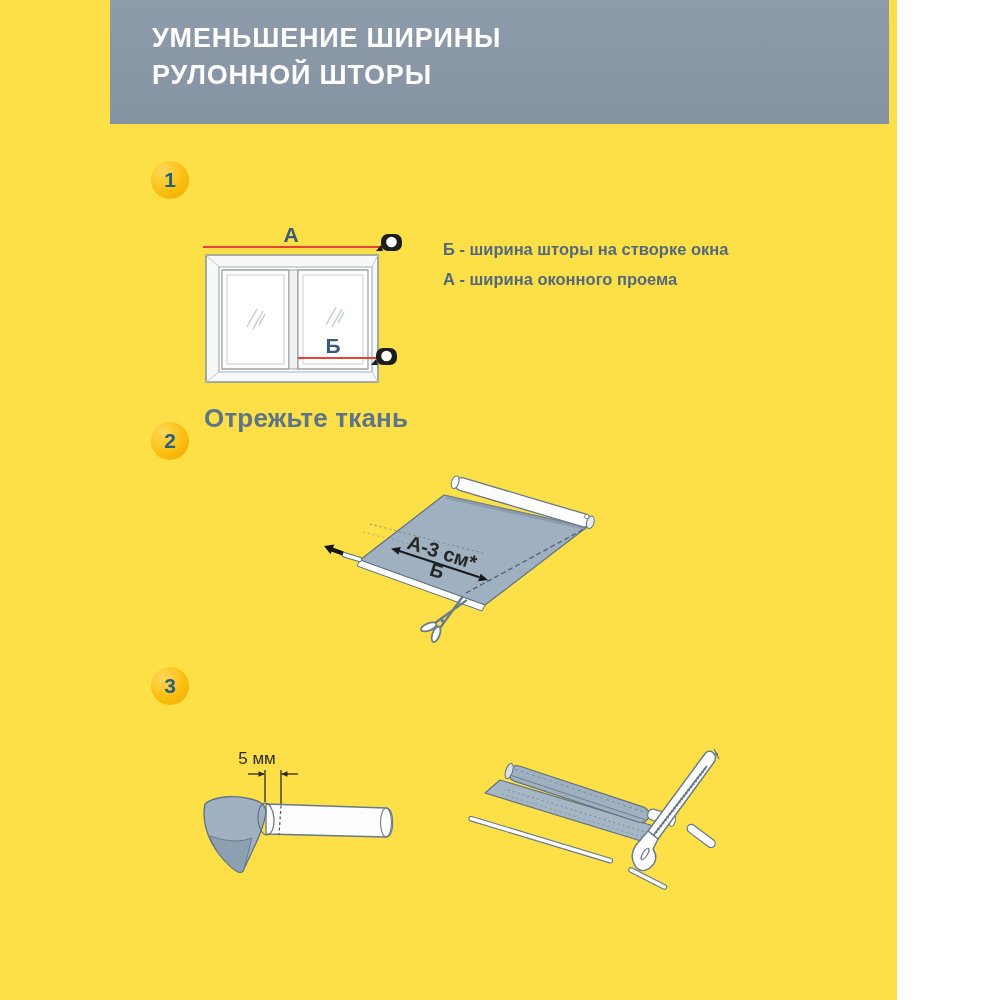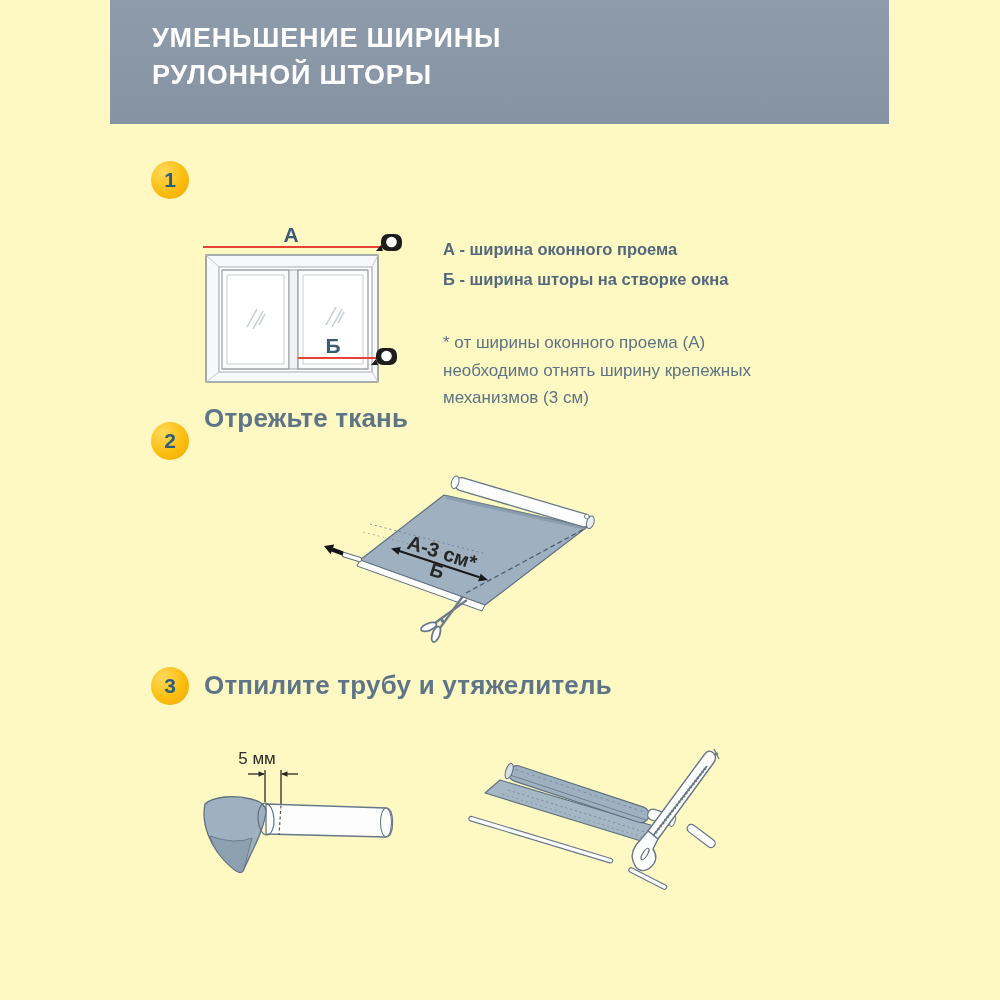--- a/index.html
+++ b/index.html
@@ -1,17 +1,17 @@
 <!DOCTYPE html>
 <html><head>
 <meta charset="utf-8">
 <style>
   html,body{margin:0;padding:0;}
   body{width:1000px;height:1000px;background:#ffffff;font-family:"Liberation Sans",sans-serif;}
-  .canvas{position:relative;width:1000px;height:1000px;background:#fef9c3;overflow:hidden;}
+  .canvas{position:relative;width:897px;height:1000px;background:#fde047;overflow:hidden;}
 
   .header{position:absolute;left:110px;top:0;width:779px;height:124px;
           background:linear-gradient(180deg,#8E9BAA 0%,#8593A3 100%);}
   .header-title{margin:20px 0 0 42px;color:#ffffff;font-weight:bold;font-size:27px;
                 line-height:37px;letter-spacing:.8px;white-space:pre-line;}
 
   .badge{position:absolute;width:38px;height:38px;border-radius:50%;
          background:radial-gradient(circle at 32% 28%,#FFD95A 0%,#FBBE0F 55%,#F0A702 100%);
          color:#2B5E7D;font-size:21px;font-weight:bold;
          display:flex;align-items:center;justify-content:center;}
@@ -75,26 +75,23 @@
     <line x1="108" y1="136" x2="188" y2="136" stroke="#E84236" stroke-width="2.2"></line>
     <g>
       <rect x="186" y="126" width="21" height="17" rx="7" fill="#1D1D1B"></rect>
       <path d="M188,143 L181,143 L186,137 Z" fill="#1D1D1B"></path>
       <circle cx="196.5" cy="134" r="5.3" fill="#FFFFFF"></circle>
     </g>
     <text class="lbl-ab" x="143" y="131">Б</text>
   </svg>
 
   <div class="legend">
+    <div>Б - ширина шторы на створке окна</div>
     <div>А - ширина оконного проема</div>
-    <div>Б - ширина шторы на створке окна</div>
-  </div>
-  <div class="footnote">* от ширины оконного проема (А)
-необходимо отнять ширину крепежных
-механизмов (3 см)</div>
+  </div>
 
   <div class="badge" style="left:151px;top:422px">
     <span>2</span>
   </div>
   <div class="step-title" style="left:204px;top:403px">Отрежьте ткань</div>
 
   <svg class="illus" style="left:300px;top:460px" width="340" height="195" viewBox="0 0 340 195">
     <polygon points="144,35 287,67 185,145 60,100" fill="#9FB1C1" stroke="#5F7181" stroke-width="1.2" stroke-linejoin="round"></polygon>
     <line x1="146" y1="37" x2="286" y2="68" stroke="#7E90A0" stroke-width="4" opacity="0.55"></line>
     <line x1="70" y1="64" x2="186" y2="94" stroke="#66788A" stroke-width="1" stroke-dasharray="2,3" opacity="0.8"></line>
@@ -130,21 +127,20 @@
       </g>
       <g transform="translate(5.2,15) rotate(-24)">
         <ellipse rx="3.6" ry="8.2" fill="#FFFFFF" stroke="#6B7B8A" stroke-width="1.8"></ellipse>
       </g>
     </g>
   </svg>
 
   <div class="badge" style="left:151px;top:667px">
     <span>3</span>
   </div>
-  <div class="step-title" style="left:204px;top:670px">Отпилите трубу и утяжелитель</div>
 
   <svg class="illus" style="left:180px;top:728px" width="260" height="185" viewBox="0 0 260 185">
     <text class="lbl-dim" x="77" y="36">5 мм</text>
     <g stroke="#2B2B2B" stroke-width="1.3">
       <line x1="85" y1="42" x2="85" y2="74"></line>
       <line x1="101" y1="42" x2="101" y2="84"></line>
       <line x1="68" y1="46" x2="84" y2="46"></line>
       <line x1="102" y1="46" x2="118" y2="46"></line>
       <polygon points="85,46 78.5,43.3 78.5,48.7" fill="#2B2B2B" stroke="none"></polygon>
       <polygon points="101,46 107.5,43.3 107.5,48.7" fill="#2B2B2B" stroke="none"></polygon>

